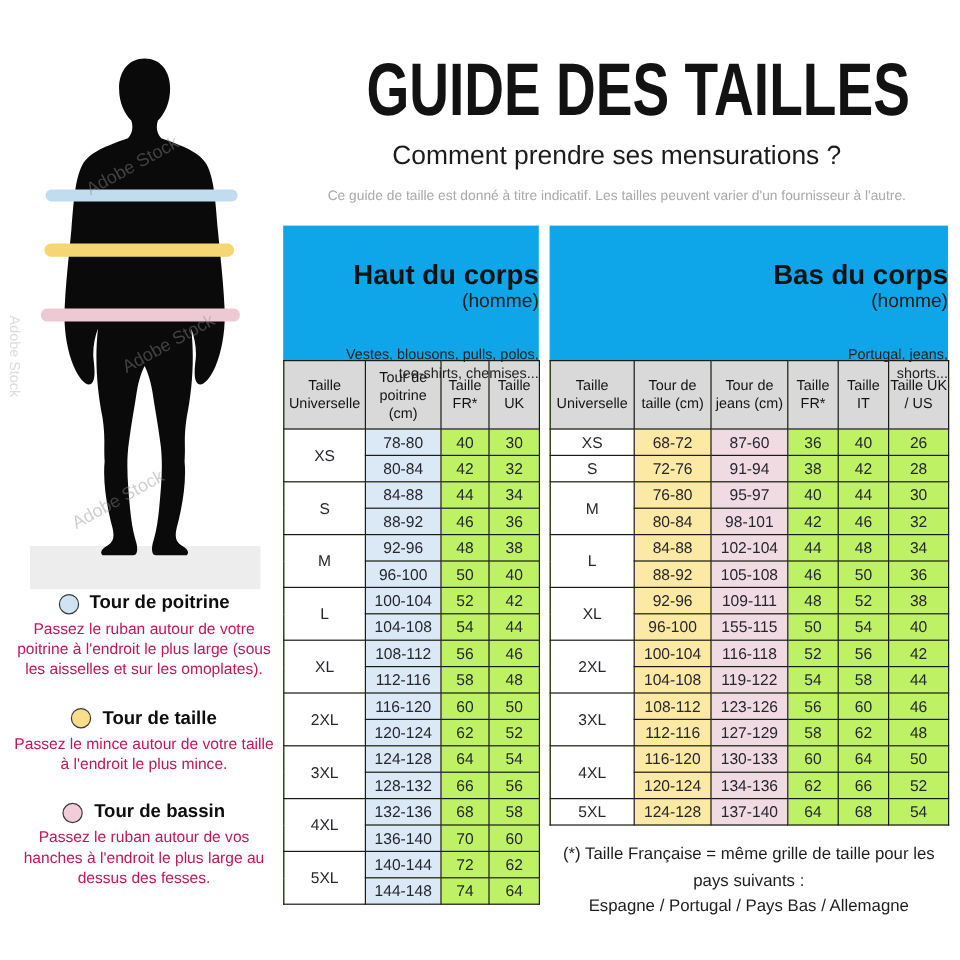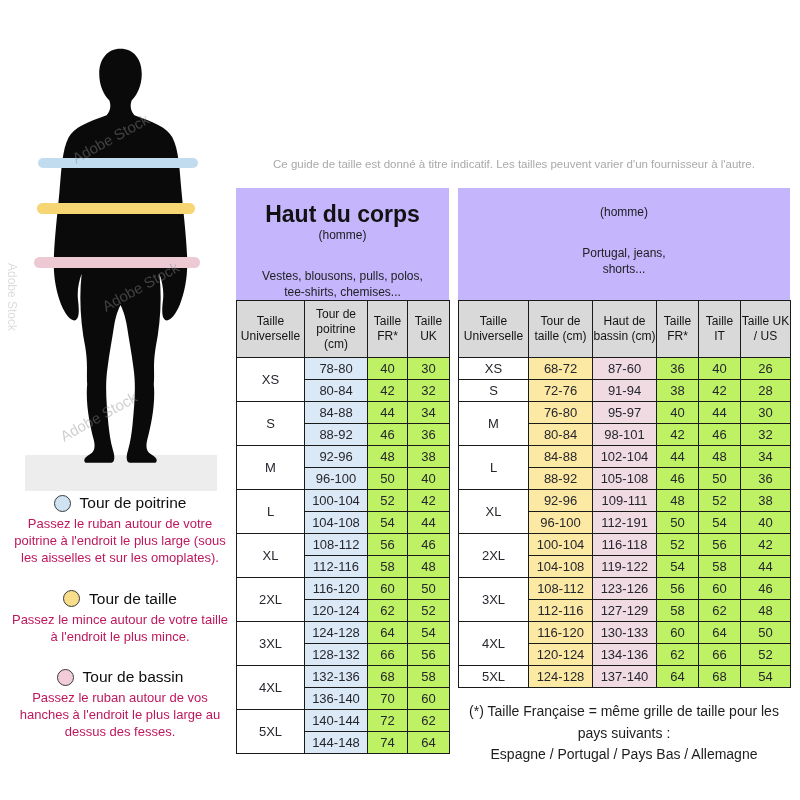--- a/index.html
+++ b/index.html
@@ -23,32 +23,32 @@
   .band.waist{left:27px;top:193px;width:158px;height:11px;background:#f6d573;}
   .band.hips {left:24px;top:247px;width:166px;height:11px;background:#edc9d4;}
   .wm{position:absolute;color:#8d8d8d;opacity:.42;font-size:15px;white-space:nowrap;
       transform:rotate(-29deg);pointer-events:none;}
   .wm.v{transform:rotate(90deg);font-size:12px;opacity:.3;}
 
   
   .legend{position:absolute;left:8px;top:494px;width:224px;text-align:center;}
   .leg-item{margin-bottom:23px;}
   .leg-head{display:flex;align-items:center;justify-content:center;gap:9px;
-            font-weight:normal;font-size:15.5px;color:#0e0e0e;}
+            font-weight:bold;font-size:15.5px;color:#0e0e0e;}
   .dot{width:17px;height:17px;border-radius:50%;border:1.6px solid #3a3a3a;box-sizing:border-box;flex:0 0 auto;}
   .dot.blue{background:#cfe3f2;} .dot.yellow{background:#f8dd8a;} .dot.pink{background:#f2cdd9;}
   .leg-text{margin-top:4px;font-size:13px;line-height:1.3;color:#be185d;}
 
   
   .card{position:absolute;top:188px;}
   .card.upper{left:236px;width:213px;}
   .card.lower{left:458px;width:332px;}
-  .panel{background:#c4b5fd;height:112px;box-sizing:border-box;text-align:center;padding-top:15px;}
+  .panel{background:#0ea5e9;height:112px;box-sizing:border-box;text-align:right;padding-top:30px;}
   .panel .t{font-size:23px;font-weight:800;color:#121212;line-height:1;}
-  .panel .h{font-size:12px;color:#1c1c1c;margin-top:2px;}
+  .panel .h{font-size:16px;color:#1c1c1c;margin-top:2px;}
   .panel .d{font-size:12px;color:#222;margin-top:26px;line-height:1.35;white-space:pre-line;}
 
   table{border-collapse:collapse;width:100%;table-layout:fixed;background:#bef264;}
   th,td{border:1px solid #1a1a1a;padding:0;text-align:center;vertical-align:middle;}
   th{background:#d9d9d9;font-weight:normal;font-size:12px;height:56px;color:#141414;line-height:1.25;}
   td{font-size:13px;height:21px;color:#26262e;}
   td.tint-blue{background:#dbe9f6;}
   td.tint-yellow{background:#fce9a4;}
   td.tint-pink{background:#f0dbe3;}
   td.size-cell{background:#fff;color:#26262e;}
@@ -104,20 +104,24 @@
     </div>
     <div class="leg-item">
       <div class="leg-head">
         <span class="dot pink"></span>
         <span>Tour de bassin</span>
       </div>
       <div class="leg-text">Passez le ruban autour de vos hanches à l'endroit le plus large au dessus des fesses.</div>
     </div>
   </div>
 
+  <div class="hdr">
+    <h1>GUIDE DES TAILLES</h1>
+    <div class="sub">Comment prendre ses mensurations ?</div>
+  </div>
   <div class="disclaimer">Ce guide de taille est donné à titre indicatif. Les tailles peuvent varier d'un fournisseur à l'autre.</div>
 
   <div class="card upper">
     <div class="panel">
       <div class="t">Haut du corps</div>
       <div class="h">(homme)</div>
       <div class="d">Vestes, blousons, pulls, polos,
 tee-shirts, chemises...</div>
     </div>
     <div id="upper-table">
@@ -236,39 +240,40 @@
               <td>74</td>
               <td>64</td>
             </tr>
           </tbody>
         </table>
       </div>
   </div>
 
   <div class="card lower">
     <div class="panel">
+      <div class="t">Bas du corps</div>
       <div class="h">(homme)</div>
       <div class="d">Portugal, jeans,
 shorts...</div>
     </div>
     <div id="lower-table">
         <table>
           <colgroup>
             <col style="width: 70px;">
             <col style="width: 64px;">
             <col style="width: 64px;">
             <col style="width: 42px;">
             <col style="width: 42px;">
             <col style="width: 50px;">
           </colgroup>
           <thead>
             <tr>
               <th>Taille Universelle</th>
               <th>Tour de taille (cm)</th>
-              <th>Haut de bassin (cm)</th>
+              <th>Tour de jeans (cm)</th>
               <th>Taille FR*</th>
               <th>Taille IT</th>
               <th>Taille UK / US</th>
             </tr>
           </thead>
           <tbody>
             <tr>
               <td rowspan="1" class="size-cell">XS</td>
               <td class="tint-yellow">68-72</td>
               <td class="tint-pink">87-60</td>
@@ -317,21 +322,21 @@
             <tr>
               <td rowspan="2" class="size-cell">XL</td>
               <td class="tint-yellow">92-96</td>
               <td class="tint-pink">109-111</td>
               <td>48</td>
               <td>52</td>
               <td>38</td>
             </tr>
             <tr>
               <td class="tint-yellow">96-100</td>
-              <td class="tint-pink">112-191</td>
+              <td class="tint-pink">155-115</td>
               <td>50</td>
               <td>54</td>
               <td>40</td>
             </tr>
             <tr>
               <td rowspan="2" class="size-cell">2XL</td>
               <td class="tint-yellow">100-104</td>
               <td class="tint-pink">116-118</td>
               <td>52</td>
               <td>56</td>

